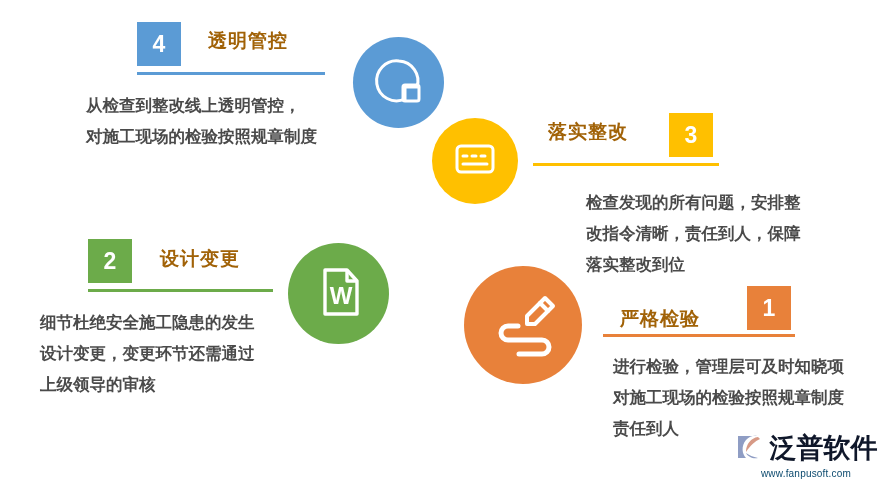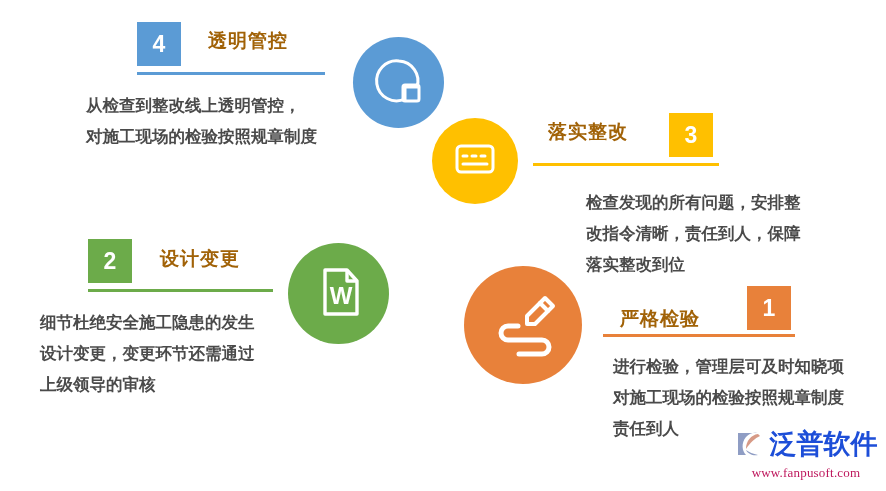--- a/index.html
+++ b/index.html
@@ -82,29 +82,29 @@
     justify-content: center;
   }
   .wm-row {
     display: flex;
     align-items: center;
     gap: 5px;
   }
   .wm-name {
     font-size: 27px;
     font-weight: bold;
-    color: #1d4ed8;
+    color: #0f172a;
     letter-spacing: 0px;
-    font-family: Liberation Mono, monospace;
+    font-family: Liberation Serif, serif;
     line-height: 1;
   }
   .wm-url {
-    font-size: 13px;
-    color: #be185d;
-    font-family: Liberation Serif, serif;
+    font-size: 10px;
+    color: #0c4a6e;
+    font-family: Liberation Sans, sans-serif;
     letter-spacing: 0.2px;
     margin-top: 2px;
   }
 </style>
 </head>
 <body>
 
 <div id="stage">
 
   <div class="block">

